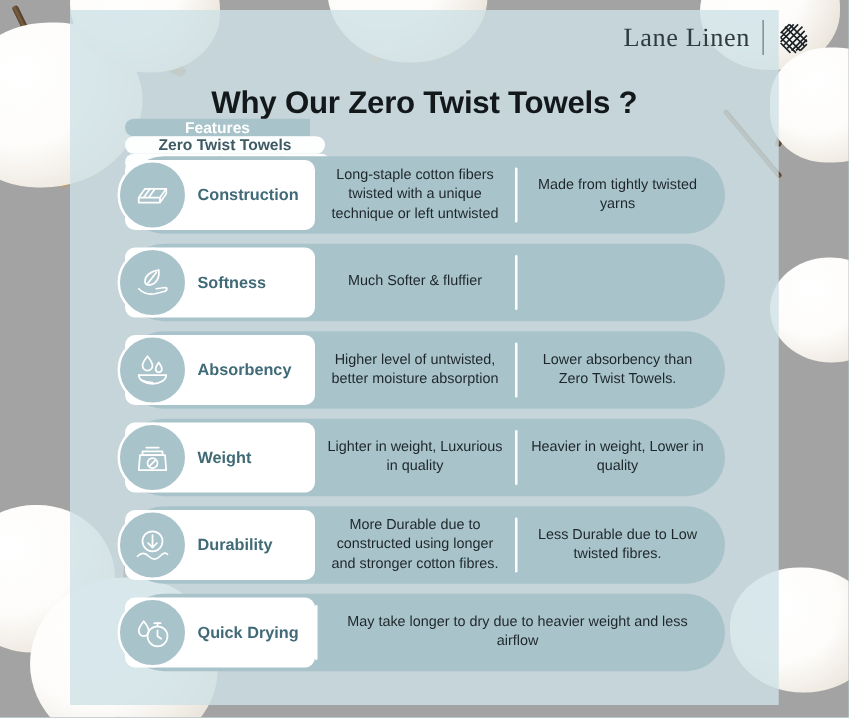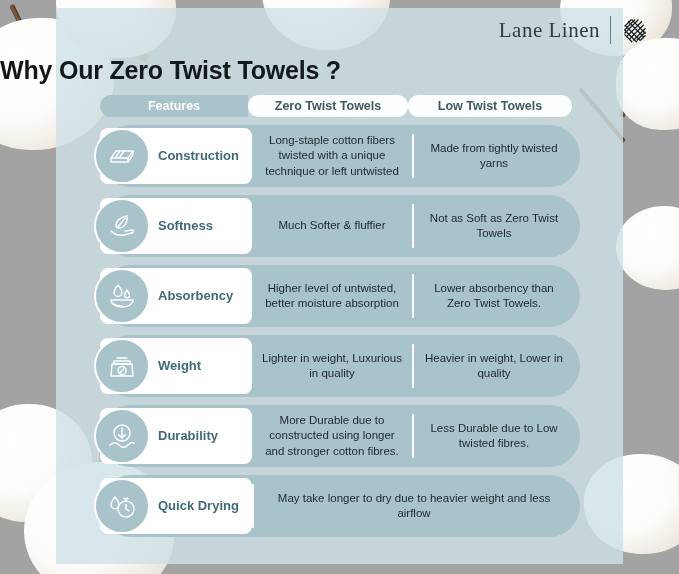--- a/index.html
+++ b/index.html
@@ -83,36 +83,36 @@
     letter-spacing: 0.5px;
     color: #2f3b40;
     white-space: nowrap;
   }
   .brand-rule { width: 1px; height: 28px; background: #6d7c82; }
   .brand-mark { width: 28px; height: 28px; }
 
   
   .title {
     position: absolute;
-    left: 0; right: 0; top: 56px;
-    text-align: left;
+    left: 0; right: 0; top: 68px;
+    text-align: center;
     font-size: 25px;
     font-weight: bold;
     color: #13181b;
     letter-spacing: -0.2px;
   }
 
   
   .table {
     position: absolute;
     left: 100px; top: 95px;
     width: 480px;
   }
 
-  .thead { display: flex; gap: 0; height: 22px; margin-bottom: 8px; }
+  .thead { display: flex; gap: 0; height: 22px; margin-bottom: 8px; flex-direction: column; }
   .th {
     height: 22px;
     display: flex; align-items: center; justify-content: center;
     font-size: 12.5px;
     font-weight: bold;
     border-radius: 11px;
   }
   .th-features {
     width: 148px;
     background: #a9c3cb;
@@ -267,21 +267,20 @@
             <path d="M21 6 C14 7 10 11 10 15 C10 17 11 18 13 18 C18 18 22 13 21 6 Z"></path>
             <path d="M19 8 L12 17"></path>
             <path d="M5 21 C8 24 13 26 18 25 L26 23"></path>
             <path d="M26 23 C28 22 28 20 26 20 L19 21"></path>
           </svg>
         </span>
         <span class="feature-label">Softness</span>
       </div>
       <div class="cell cell-zero">Much Softer &amp; fluffier</div>
       <div class="divider"></div>
-      <div class="cell cell-low">Not as Soft as Zero Twist Towels</div>
     </div>
 
     <div class="row">
       <div class="feature-pill">
         <span class="icon-badge">
           <svg viewBox="0 0 32 32" fill="none" stroke="#ffffff" stroke-width="1.4" stroke-linecap="round" stroke-linejoin="round">
             <path d="M12 5 C12 5 8 10 8 12.5 C8 14.7 9.8 16.5 12 16.5 C14.2 16.5 16 14.7 16 12.5 C16 10 12 5 12 5 Z"></path>
             <path d="M21 10 C21 10 18.5 13.5 18.5 15.2 C18.5 16.7 19.6 17.8 21 17.8 C22.4 17.8 23.5 16.7 23.5 15.2 C23.5 13.5 21 10 21 10 Z"></path>
             <path d="M5 20 C5 24 10 27 16 27 C22 27 27 24 27 20"></path>
             <path d="M5 20 L27 20"></path>

